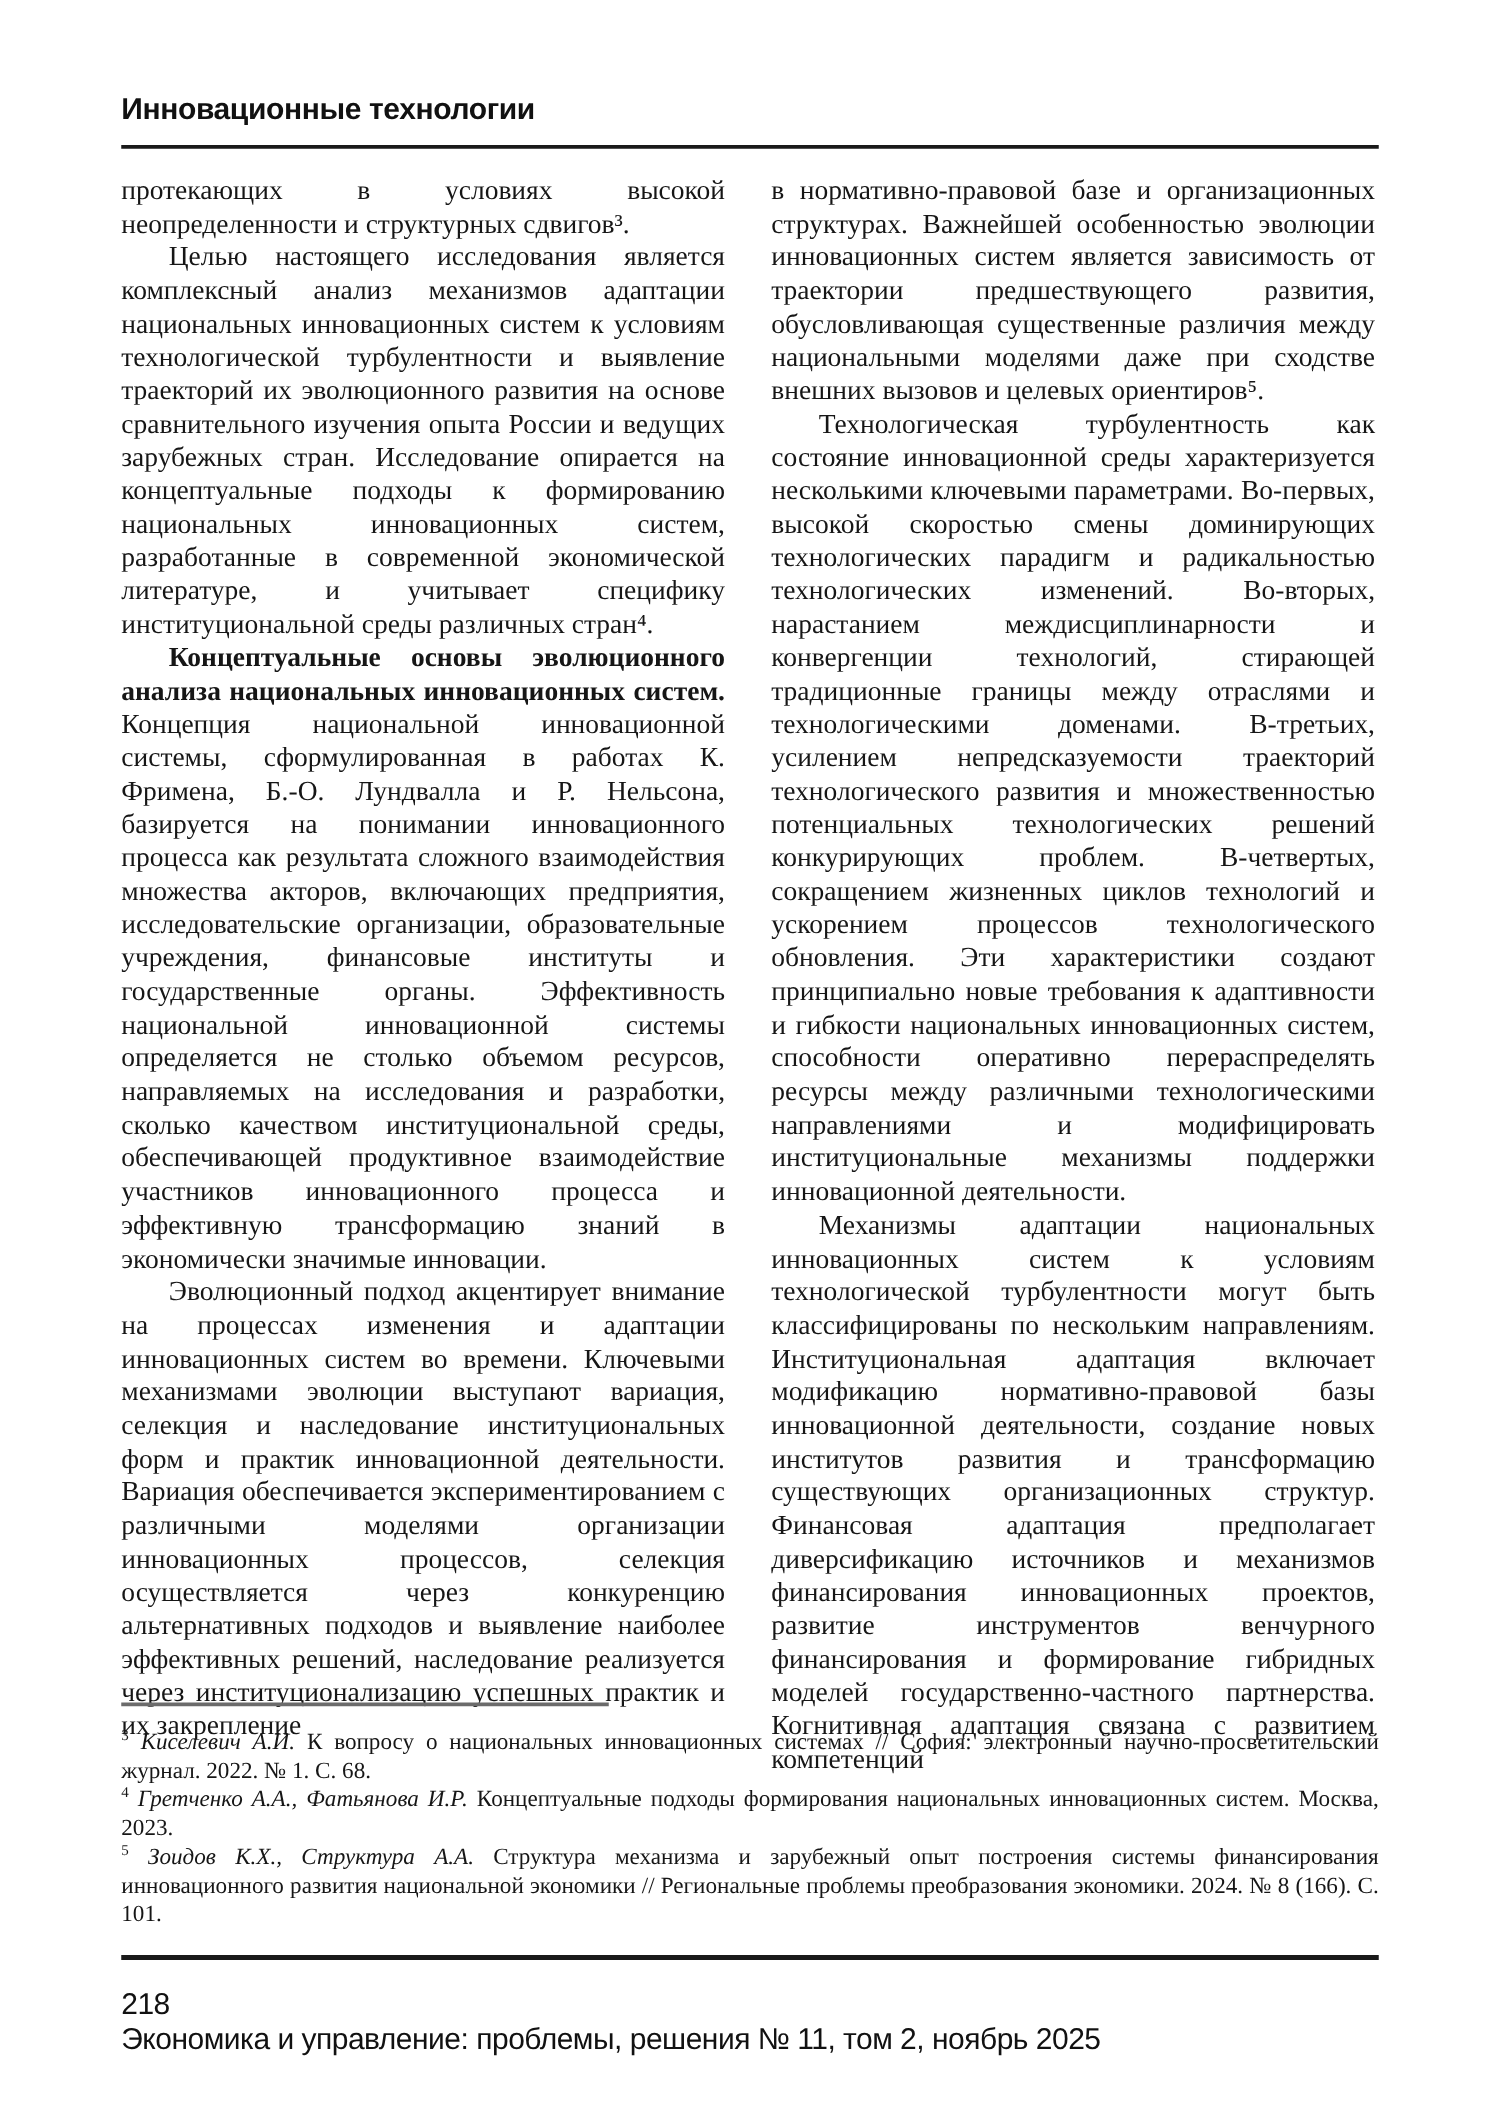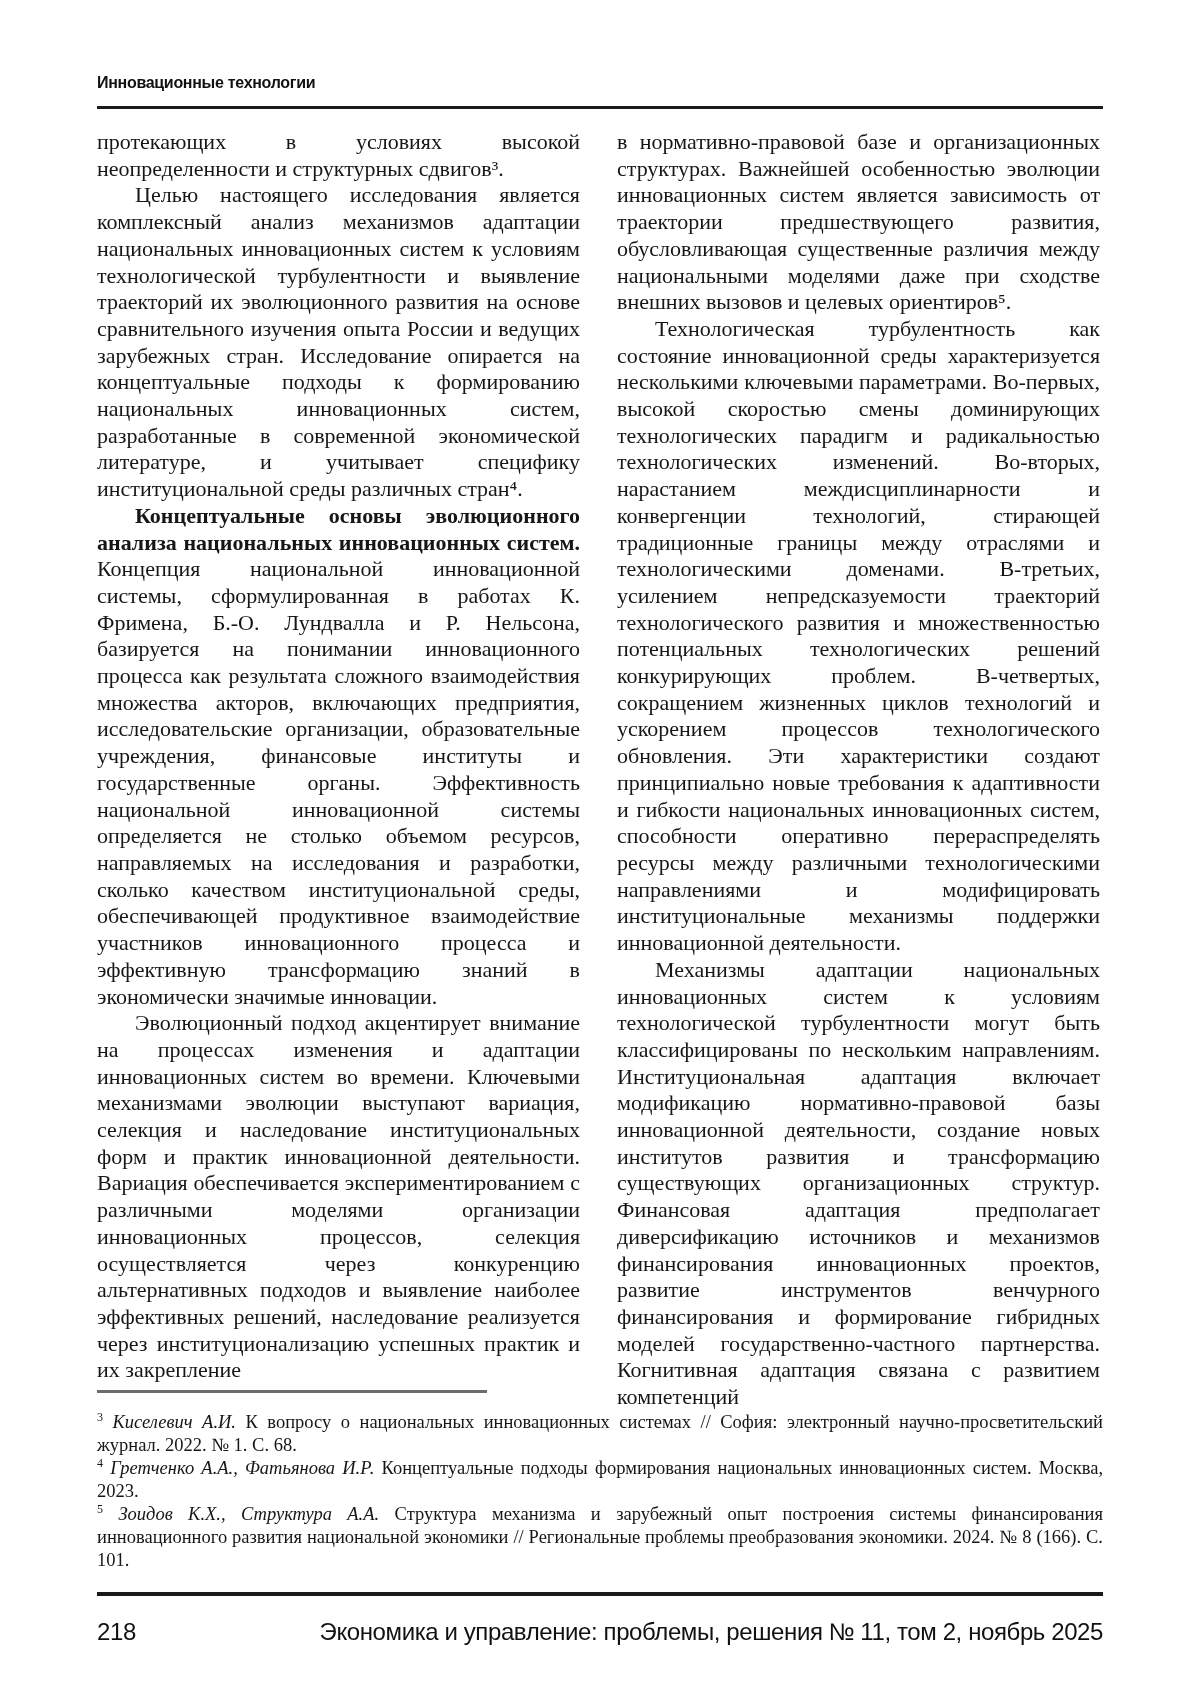--- a/index.html
+++ b/index.html
@@ -16,21 +16,21 @@
     overflow: hidden;
   }
   .content {
     padding: 0 97px;
   }
   .section-header {
     margin: 0;
     padding-top: 74px;
     font-family: "Liberation Sans", sans-serif;
     font-weight: bold;
-    font-size: 16px;
+    font-size: 24px;
     letter-spacing: -0.3px;
     color: #111;
   }
   .header-rule {
     height: 3px;
     background: #1a1a1a;
     margin-top: 14px;
   }
   .columns {
     display: flex;
@@ -89,20 +89,21 @@
   }
   .footer-row {
     display: flex;
     justify-content: space-between;
     align-items: baseline;
     margin-top: 22px;
     font-family: "Liberation Sans", sans-serif;
     font-size: 24px;
     letter-spacing: -0.4px;
     color: #111;
+    flex-direction: column;
   }
 </style>
 </head>
 <body>
 
 <div class="page">
   <div class="content">
 
     <h1 class="section-header">Инновационные технологии</h1>
     <div class="header-rule"></div>

